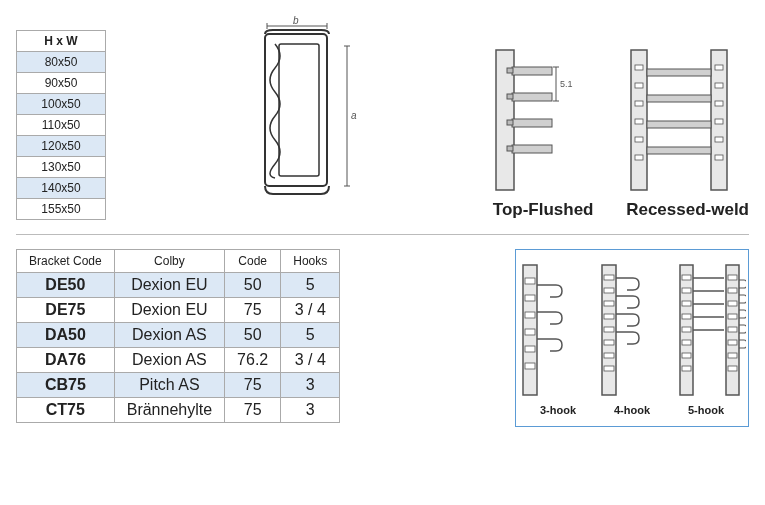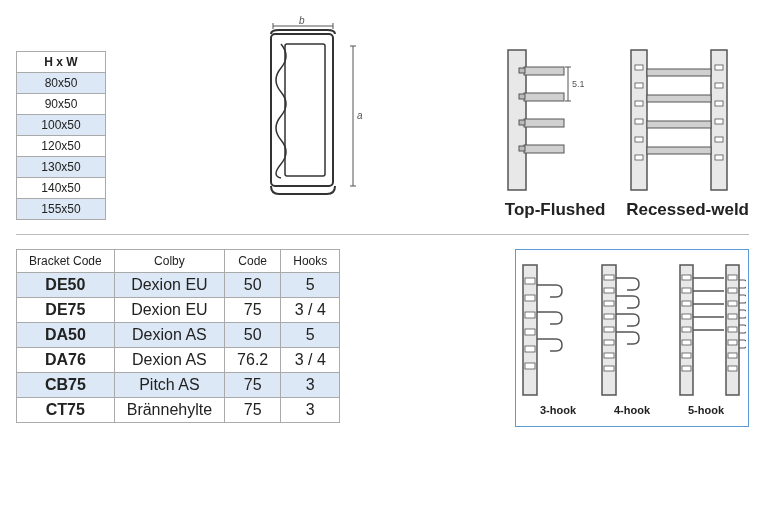--- a/index.html
+++ b/index.html
@@ -60,21 +60,21 @@
     
     .bracket-diagrams {
       display: flex;
       flex-direction: column;
       align-items: center;
       gap: 4px;
       margin-left: auto;
     }
     .bracket-imgs {
       display: flex;
-      gap: 16px;
+      gap: 28px;
     }
     .bracket-label {
       font-size: 17px;
       font-weight: bold;
       text-align: center;
       margin-top: 2px;
     }
     
     .divider {
       border: none;
@@ -152,20 +152,23 @@
       </thead>
       <tbody id="size-table-body">
           <tr>
             <td>80x50</td>
           </tr>
           <tr>
             <td>90x50</td>
           </tr>
           <tr>
             <td>100x50</td>
+          </tr>
+          <tr>
+            <td>110x50</td>
           </tr>
           <tr>
             <td>120x50</td>
           </tr>
           <tr>
             <td>130x50</td>
           </tr>
           <tr>
             <td>140x50</td>
           </tr>

